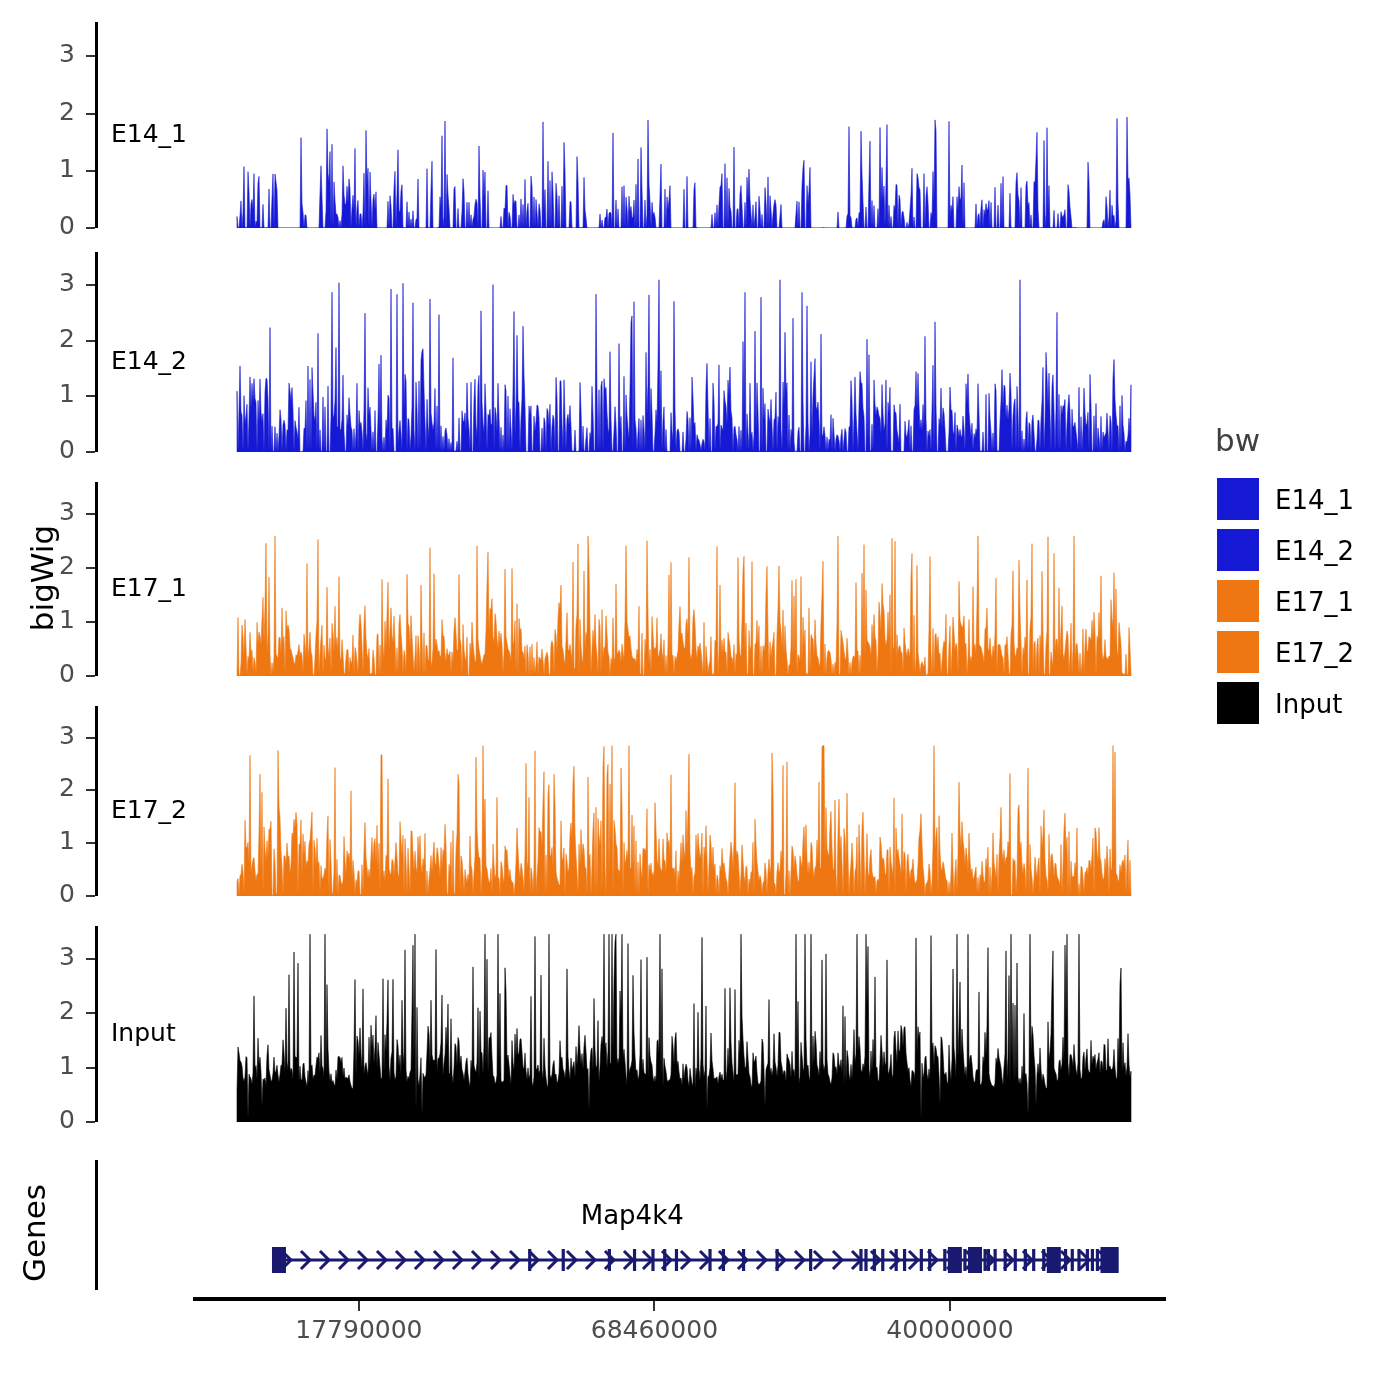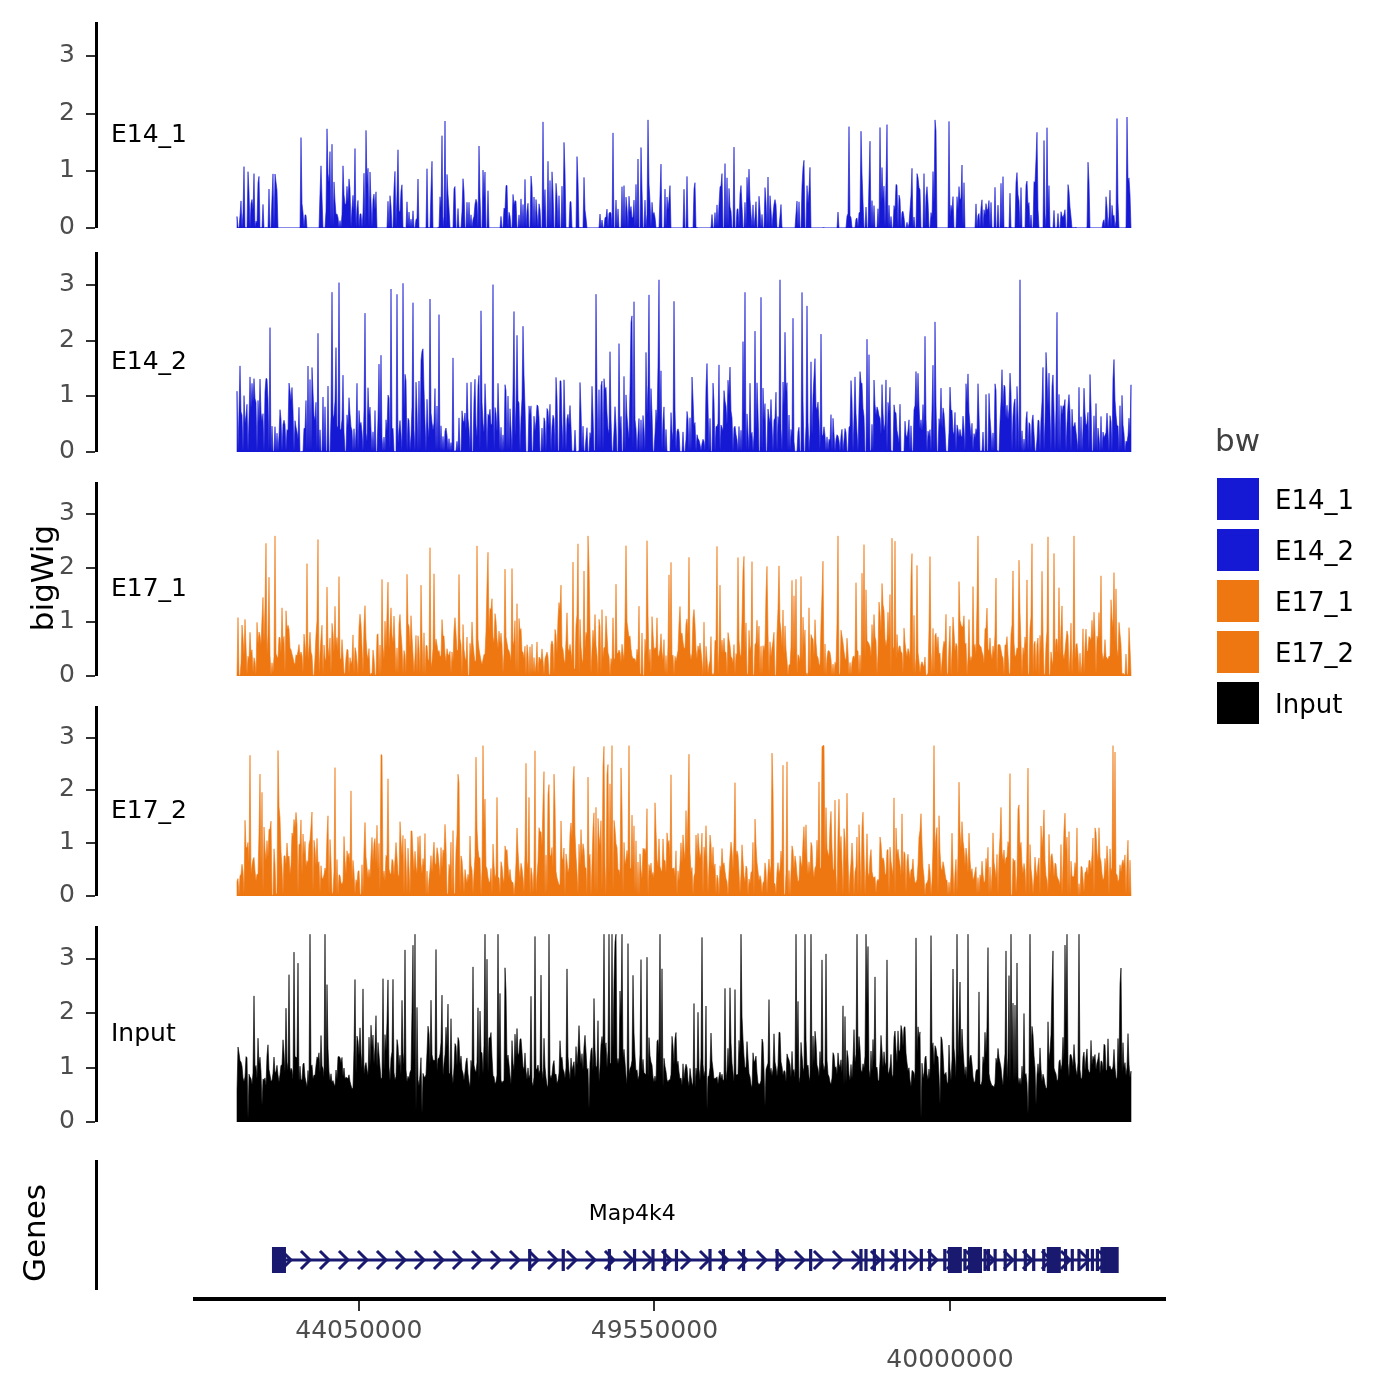--- a/index.html
+++ b/index.html
@@ -94,21 +94,21 @@
     height: 42px;
   }
   .legend-label {
     position: absolute;
     font-size: 26px;
     color: #000000;
     white-space: nowrap;
   }
   .gene-name {
     position: absolute;
-    font-size: 22px;
+    font-size: 26px;
     color: #000000;
     white-space: nowrap;
     text-align: center;
   }
 </style>
 </head>
 <body>
 
 <div id="root">
 
@@ -277,25 +277,25 @@
         <rect x="1003.8658842975208" y="89" width="3.2" height="22" fill="#191970"></rect>
         <rect x="1003.4974049586777" y="87" width="14" height="26" fill="#191970"></rect>
         <rect x="1007.6903388429753" y="87" width="14" height="26" fill="#191970"></rect>
       </svg>
       <div class="gene-name" style="width: 260px; left: 502.281px; top: 1200px;">Map4k4</div>
     </div>
 
   <div id="xaxis">
       <div class="xaxis-line" style="left: 193px; top: 1297px; width: 973px;"></div>
       <div class="xtick" style="left: 357.909px; top: 1301px;"></div>
-      <div class="xticklabel" style="width: 220px; left: 248.909px; top: 1315px;">44050000</div>
+      <div class="xticklabel" style="width: 220px; left: 248.909px; top: 1315px;">17790000</div>
       <div class="xtick" style="left: 653.446px; top: 1301px;"></div>
-      <div class="xticklabel" style="width: 220px; left: 544.446px; top: 1315px;">49550000</div>
+      <div class="xticklabel" style="width: 220px; left: 544.446px; top: 1315px;">68460000</div>
       <div class="xtick" style="left: 948.983px; top: 1301px;"></div>
-      <div class="xticklabel" style="width: 220px; left: 839.983px; top: 1344px;">40000000</div>
+      <div class="xticklabel" style="width: 220px; left: 839.983px; top: 1315px;">40000000</div>
     </div>
 
 
   <div id="legend">
     <div class="legend-title" id="legend-title" style="left: 1215px; top: 422px;">bw</div>
   <div class="legend-key" style="left: 1217px; top: 478px; background: rgb(22, 25, 212);"></div>
       <div class="legend-label" style="left: 1275px; top: 485px;">E14_1</div>
       <div class="legend-key" style="left: 1217px; top: 529px; background: rgb(22, 25, 212);"></div>
       <div class="legend-label" style="left: 1275px; top: 536px;">E14_2</div>
       <div class="legend-key" style="left: 1217px; top: 580px; background: rgb(238, 119, 17);"></div>

